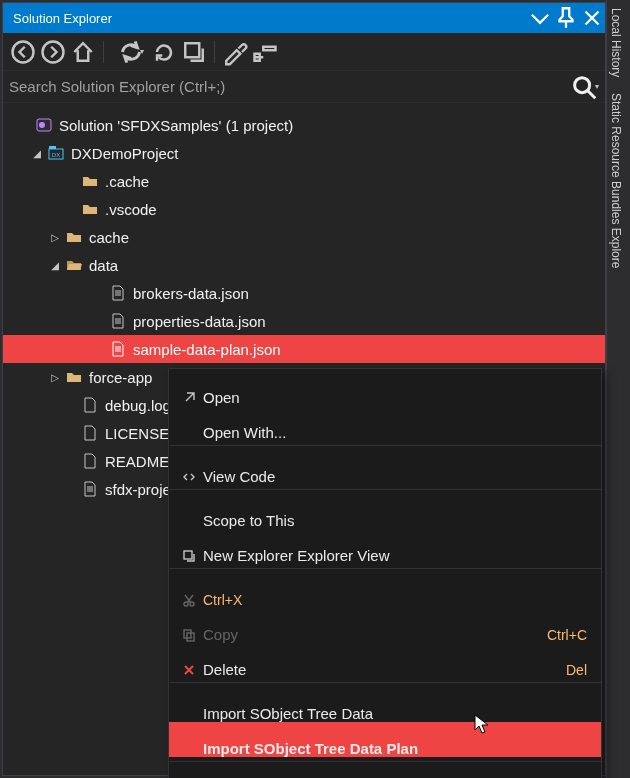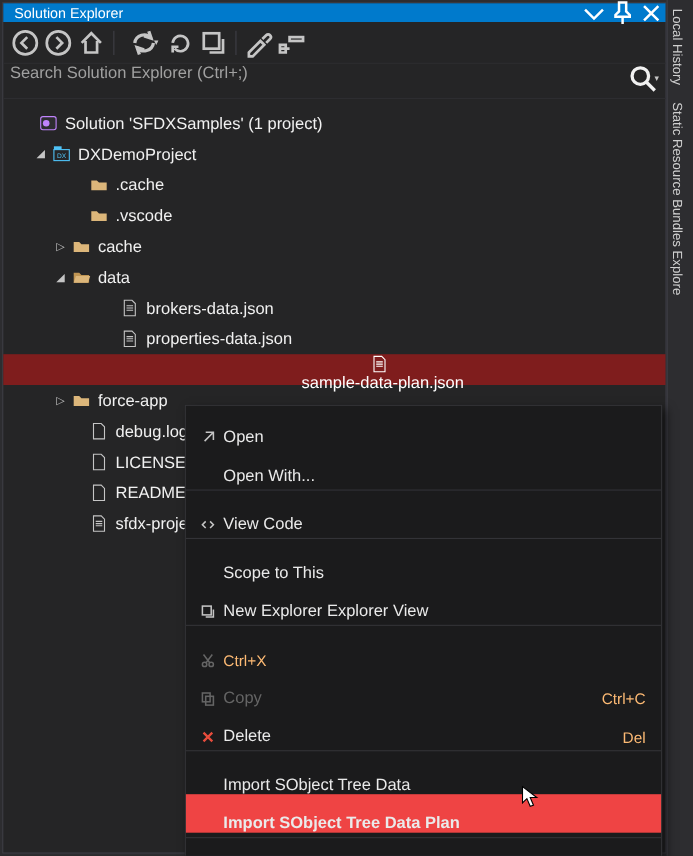--- a/index.html
+++ b/index.html
@@ -35,21 +35,21 @@
   
   .panel {
     position: absolute;
     left: 2px; top: 2px;
     width: 604px; height: 774px;
     background: #252526;
     border: 1px solid #3f3f46;
   }
 
   .titlebar {
-    height: 17px;
+    height: 30px;
     background: #007acc;
     display: flex;
     align-items: center;
     color: #fff;
     font-size: 13px;
   }
   .titlebar .title { padding-left: 10px; flex: 1; }
   .titlebar .tbbtn {
     width: 26px; height: 26px;
     display: flex; align-items: center; justify-content: center;
@@ -75,21 +75,21 @@
   .tbtn svg { stroke: #c5c5c5; fill: none; stroke-width: 1.4; }
   .tbtn.wdrop { width: 38px; justify-content: flex-start; padding-left:4px; position: relative;}
   .tbtn.wdrop::after{
     content:"▾"; font-size:8px; color:#c5c5c5; position:absolute; right:4px;
   }
   .tsep { width:1px; height:22px; background:#3f3f46; margin:0 4px; }
 
   
   .searchrow {
     height: 32px;
-    display: flex; align-items: flex-start;
+    display: flex; align-items: center;
     padding: 0 6px;
     border-bottom: 1px solid #2d2d30;
   }
   .searchrow input {
     flex:1; background: transparent; border:none; outline: none;
     color:#f1f1f1; font-size:15px;
   }
   .searchrow input::placeholder { color:#a0a0a0; }
   .searchbtn {
     width:30px; height:26px; display:flex; align-items:center; justify-content:center;
@@ -99,21 +99,21 @@
   .searchbtn svg { stroke:#f1f1f1; fill:none; stroke-width:1.6;}
 
   
   .tree { padding: 8px 0; font-size: 15px; }
   .node {
     display:flex; align-items:center; height:28px;
     padding-left: var(--indent,10px);
     cursor:pointer;
     white-space:nowrap;
   }
-  .node.selected { background:#7f1d1d; color:#fff;flex-direction:column; }
+  .node.selected { background:#ef4444; color:#fff; }
   .exp {
     width:16px; height:16px; display:flex; align-items:center; justify-content:center;
     font-size:10px; color:#c5c5c5; margin-right:2px;
   }
   .exp.none { visibility:hidden; }
   .nicon { width:18px; height:18px; margin-right:6px; display:flex; align-items:center; justify-content:center;}
   .nicon svg { width:18px; height:18px; }
   .nlabel { }
 
   

